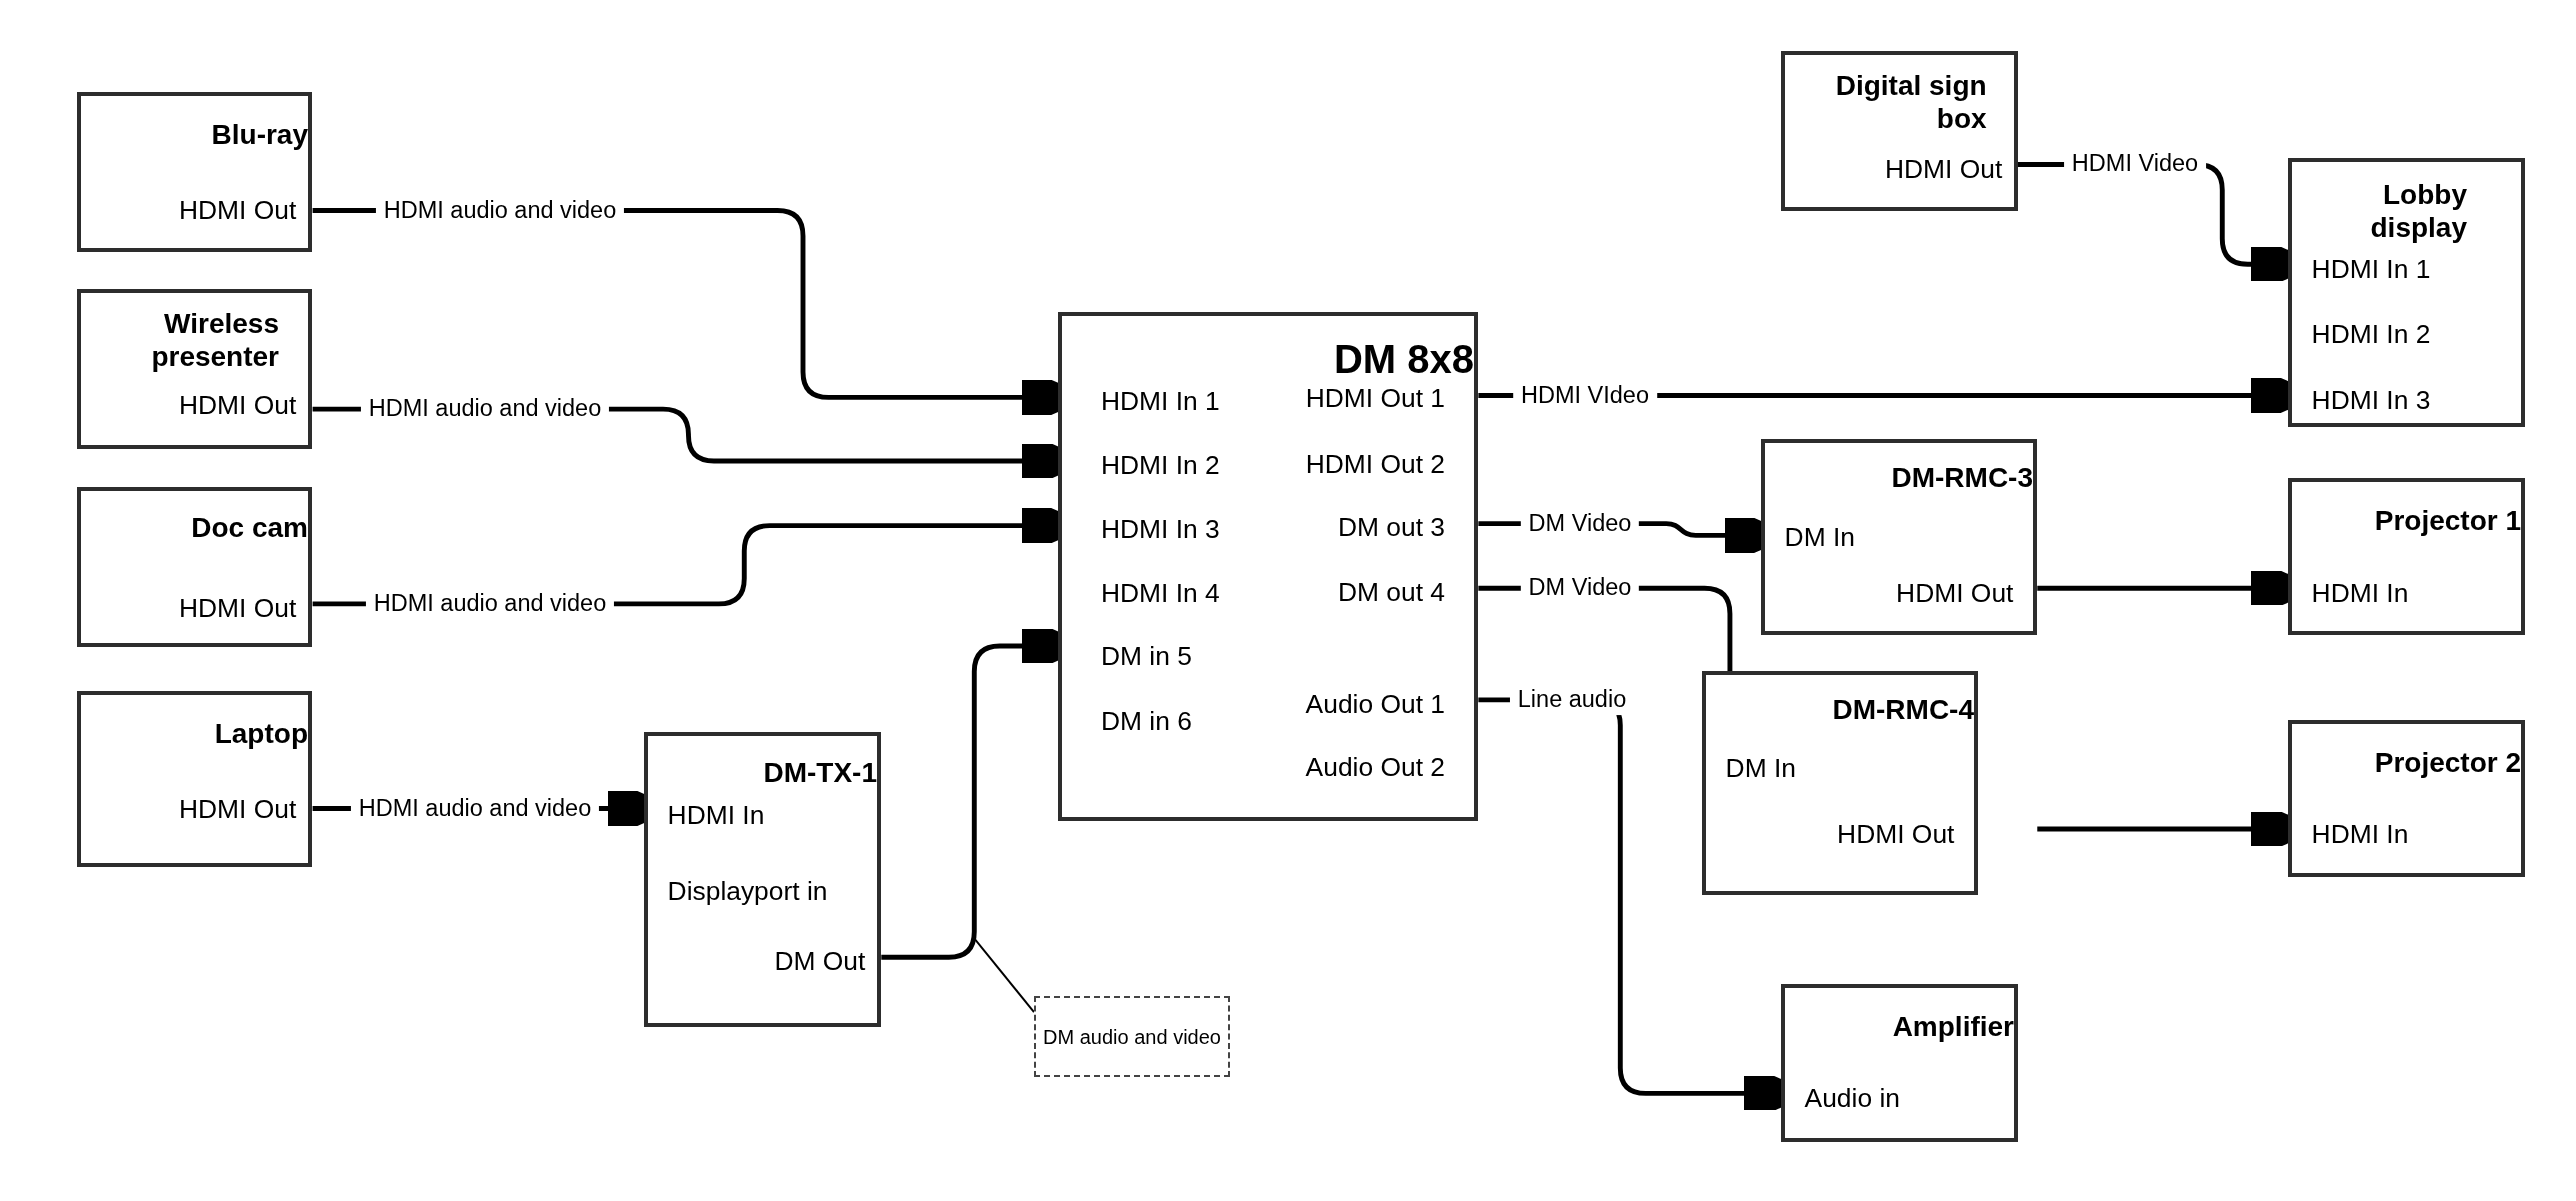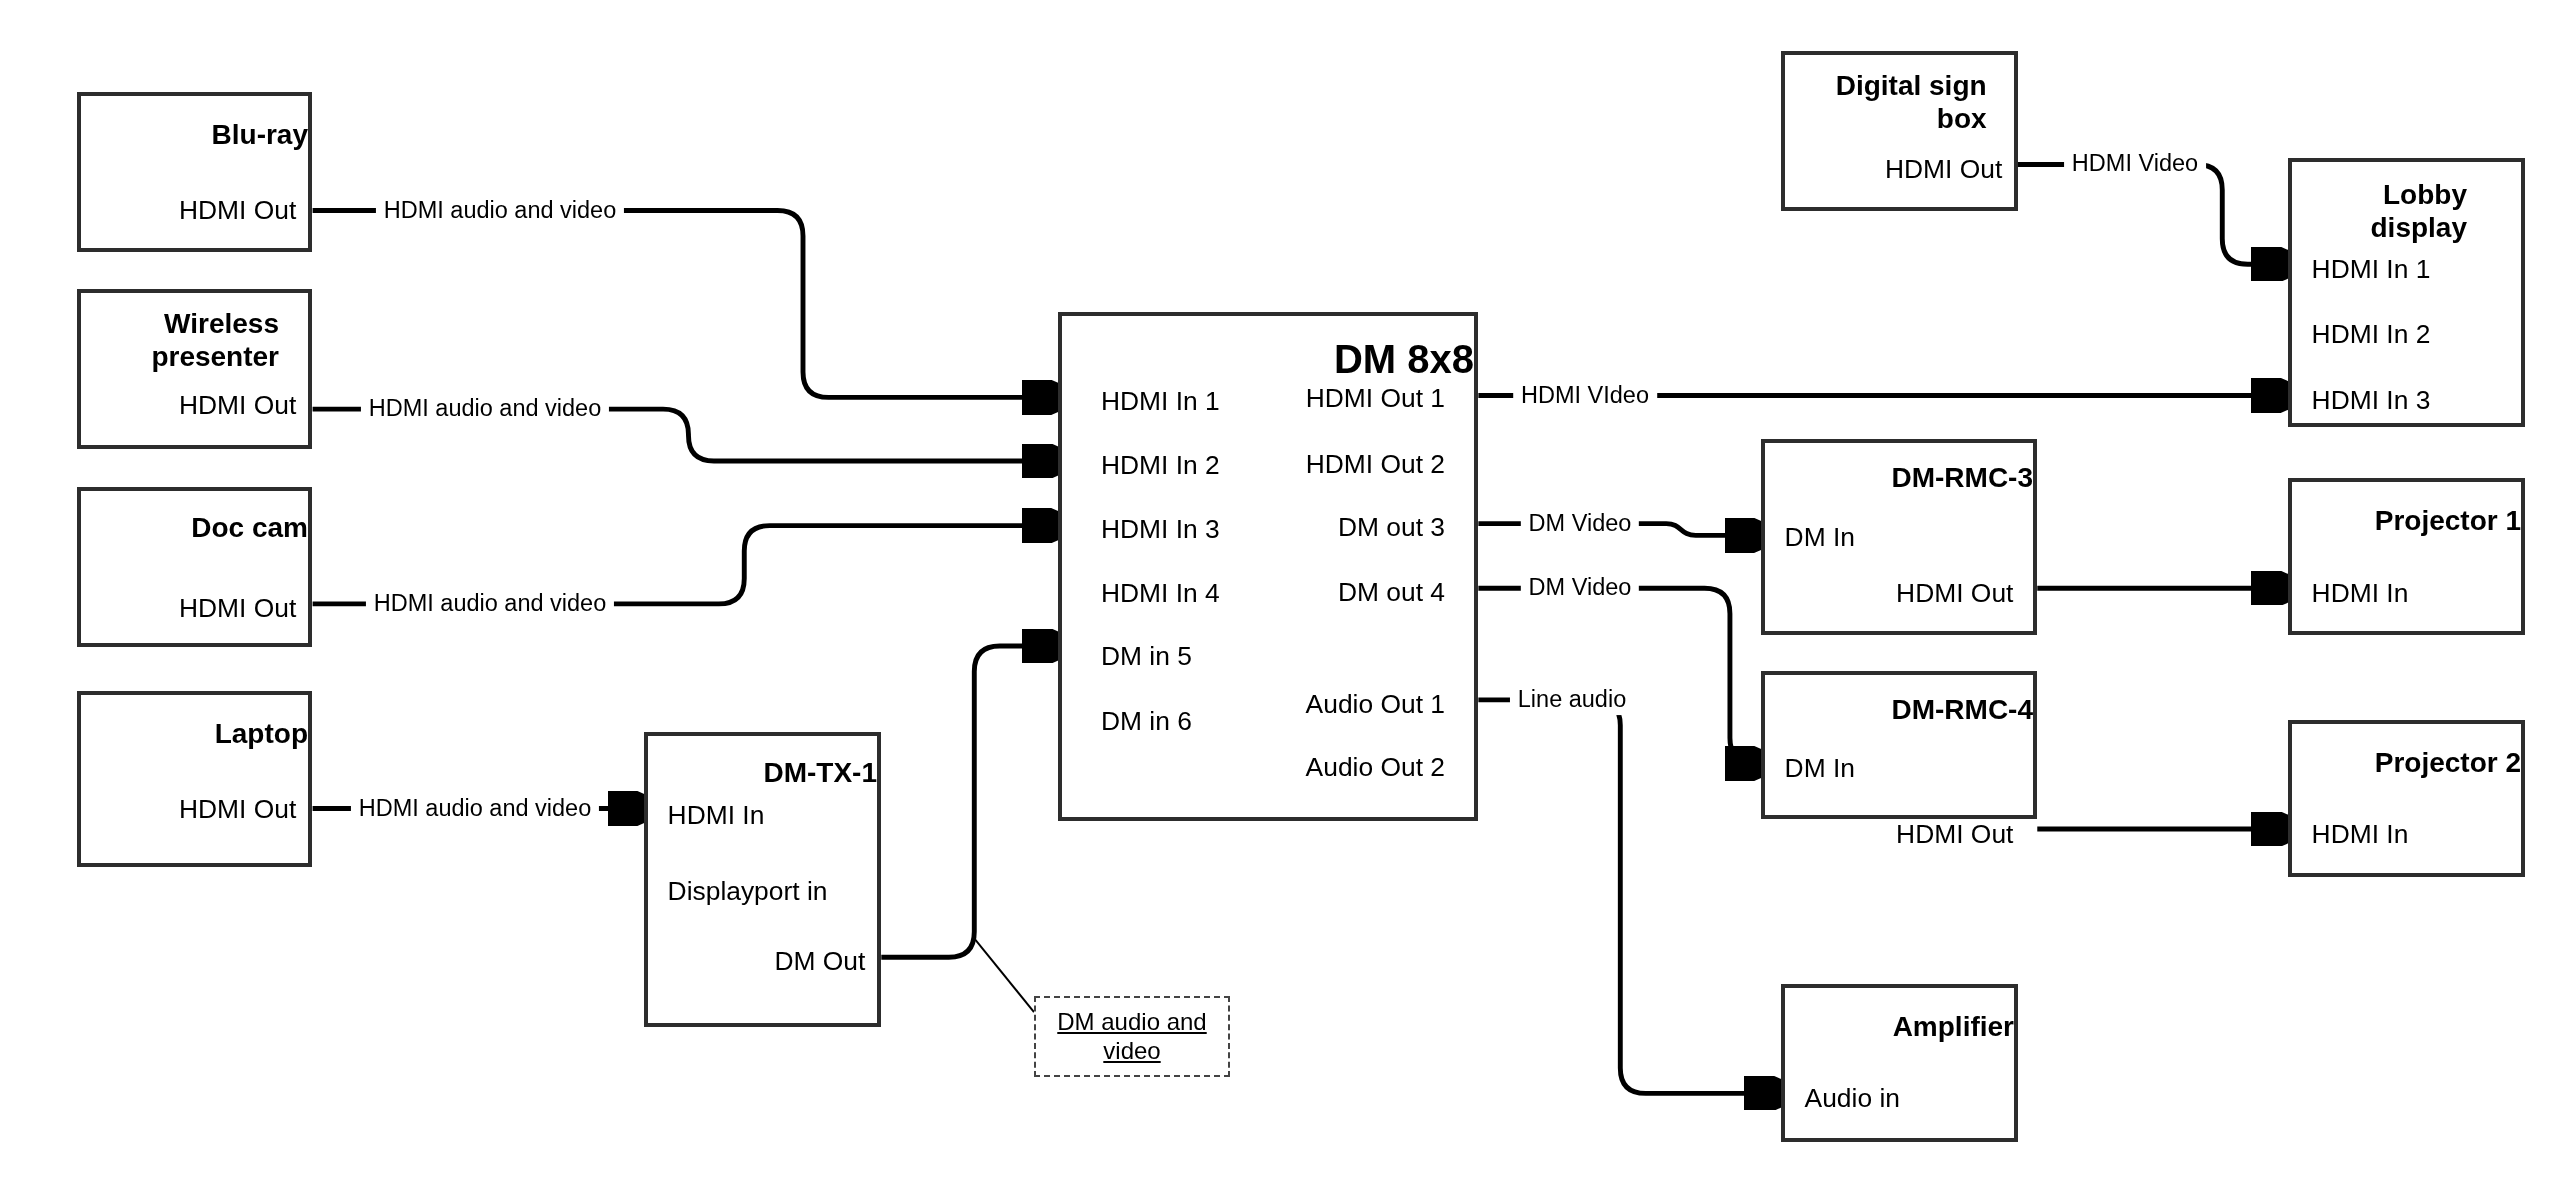--- a/index.html
+++ b/index.html
@@ -23,24 +23,23 @@
   .node{
     position:absolute;
     border:4.9px solid var(--border);
     background:var(--bg);
     box-sizing:border-box;
     z-index:2;
   }
   .node.dotted{
     border:2px dashed #444;
     display:flex;align-items:center;justify-content:center;
-    text-align:center;
-    font-size:24px;line-height:1.2;
+    text-align:left;
+    font-size:20px;line-height:1.2;
     z-index:2;
-    text-decoration:underline;
   }
   .node-title{
     position:absolute;left:0;right:0;
     text-align:right;
     font-weight:bold;
     font-size:28px;line-height:1.18;
   }
   .port{
     position:absolute;
     font-size:26.4px;line-height:1;
@@ -144,21 +143,21 @@
     <div class="node-title" style="top:17.6px">DM-RMC-3</div>
     <div class="port" style="top:94px;left:19.6px">DM In</div>
     <div class="port r" style="top:150px;right:19.6px">HDMI Out</div>
   </div>
 
   <div class="node" style="left:2288px;top:478px;width:237px;height:157px">
     <div class="node-title" style="top:21.5px">Projector 1</div>
     <div class="port" style="top:111px;left:19.6px">HDMI In</div>
   </div>
 
-  <div class="node" style="left:1761px;top:671px;width:276px;height:148px">
+  <div class="node" style="left:1702px;top:671px;width:276px;height:224px">
     <div class="node-title" style="top:17.6px">DM-RMC-4</div>
     <div class="port" style="top:93px;left:19.6px">DM In</div>
     <div class="port r" style="top:159px;right:19.6px">HDMI Out</div>
   </div>
 
   <div class="node" style="left:2288px;top:720px;width:237px;height:157px">
     <div class="node-title" style="top:21.5px">Projector 2</div>
     <div class="port" style="top:110px;left:19.6px">HDMI In</div>
   </div>
 

